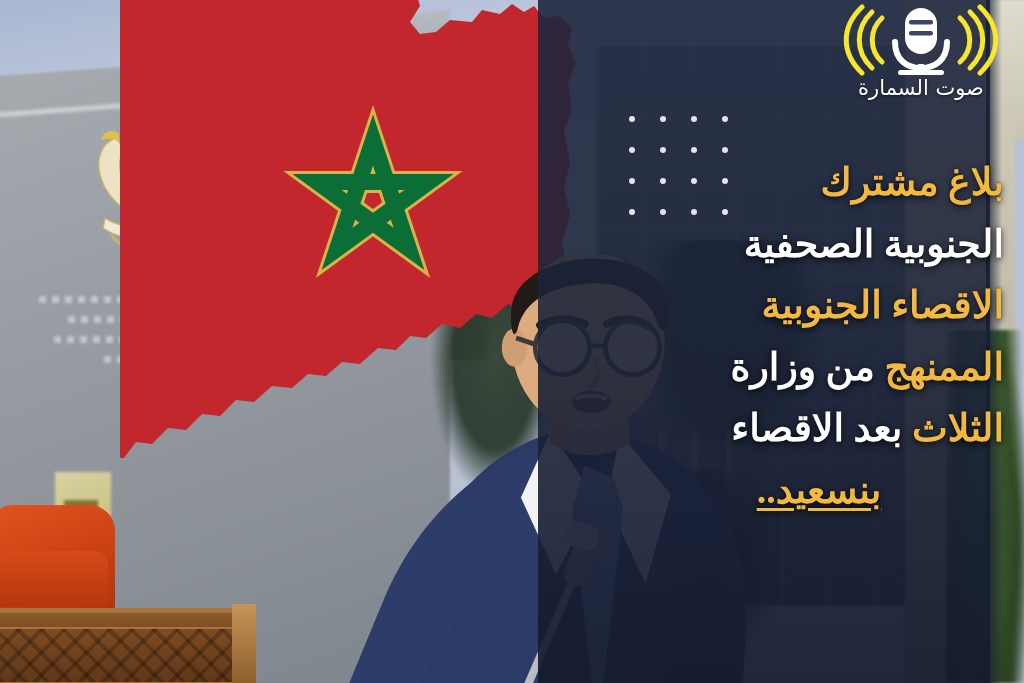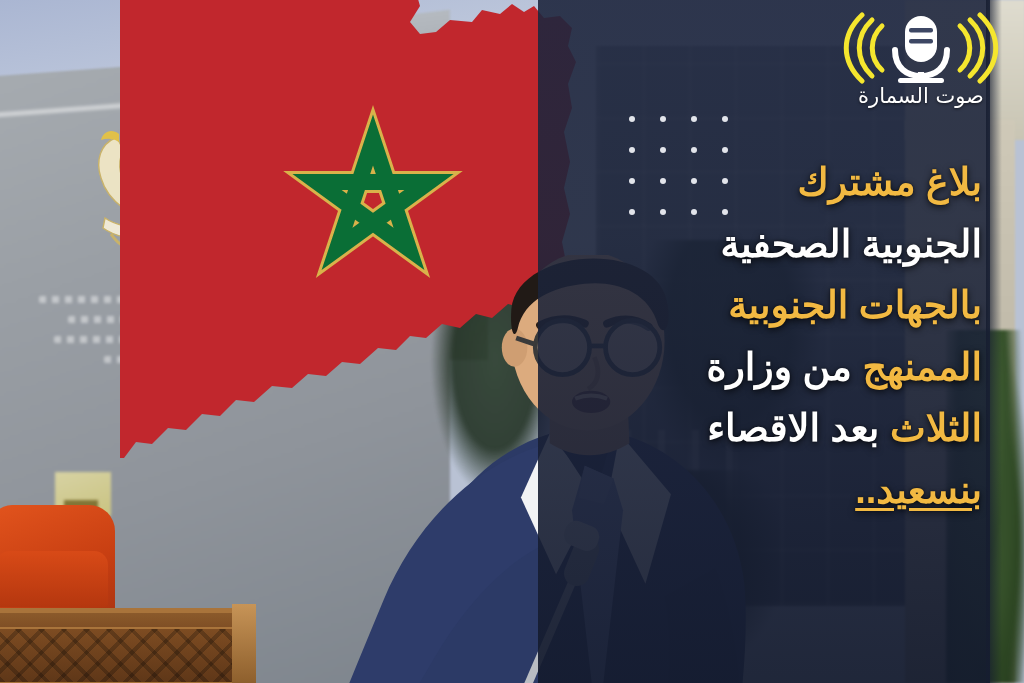--- a/index.html
+++ b/index.html
@@ -181,44 +181,44 @@
 
   
   .dots{
     position:absolute; left:627px; top:116px;
     display:grid; grid-template-columns:repeat(4, 8px); grid-template-rows:repeat(4, 8px);
     gap:23px;
   }
   .dot{ width:6px; height:6px; border-radius:50%; background:#f2f4f8; opacity:.92; }
 
   
-  .logo{ position:absolute; right:18px; top:12px; width:170px; height:112px; text-align:center; }
+  .logo{ position:absolute; right:18px; top:4px; width:170px; height:112px; text-align:center; }
   .logo-mark{ width:100%; height:72px; display:block; }
   .logo-text{
     color:#fff; font-size:21px; line-height:1;
     font-family:"DejaVu Sans","Liberation Sans",sans-serif;
     text-shadow:0 1px 3px rgba(0,0,0,.6);
     margin-top:2px; letter-spacing:.5px;
   }
 
   
   .headline{
-    position:absolute; right:42px; top:152px; width:400px;
+    position:absolute; right:20px; top:152px; width:400px;
     text-align:right; direction:rtl;
-    font-family:Liberation Sans, sans-serif;
+    font-family:Liberation Serif, serif;
     font-weight:700;
     font-size:38px;
     line-height:1.62;
     color:#ffffff;
     text-shadow:0 2px 7px rgba(0,0,0,.75), 0 0 2px rgba(0,0,0,.6);
   }
   .headline .hl-line{ display:block; white-space:nowrap; }
   .gold{ color:#f2b942; }
   .ul{ text-decoration:underline; text-decoration-thickness:3px; text-underline-offset:5px; }
-  .hl-last{ padding-left:30px; }
+  .hl-last{ text-align:center; padding-left:30px; }
 </style>
 </head>
 <body>
 
 <div class="canvas">
 
   <div class="photo-layer">
 
     <div class="sky"></div>
 
@@ -416,21 +416,21 @@
   </div>
 
   <div class="headline">
     <span class="hl-line">
       <span class="gold">بلاغ مشترك</span>
     </span>
     <span class="hl-line">
       <span>الجنوبية الصحفية</span>
     </span>
     <span class="hl-line">
-      <span class="gold">بالجهات الجنوبية</span>
+      <span class="gold">الاقصاء الجنوبية</span>
     </span>
     <span class="hl-line">
       <span class="gold">الممنهج</span><span> من وزارة</span>
     </span>
     <span class="hl-line">
       <span class="gold">الثلاث</span><span> بعد الاقصاء</span>
     </span>
     <span class="hl-line hl-last">
       <span class="gold ul">بنسعيد..</span>
     </span>

